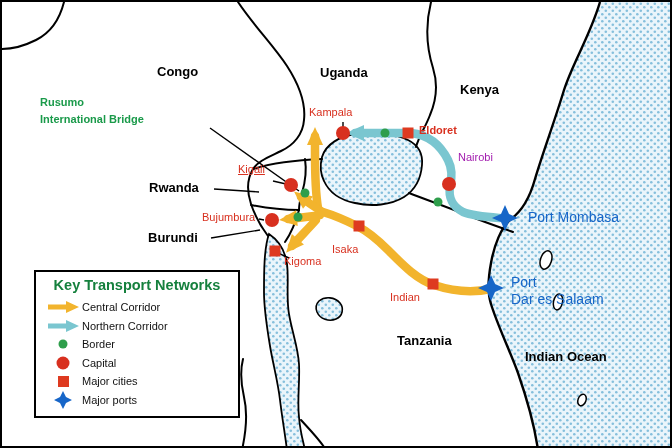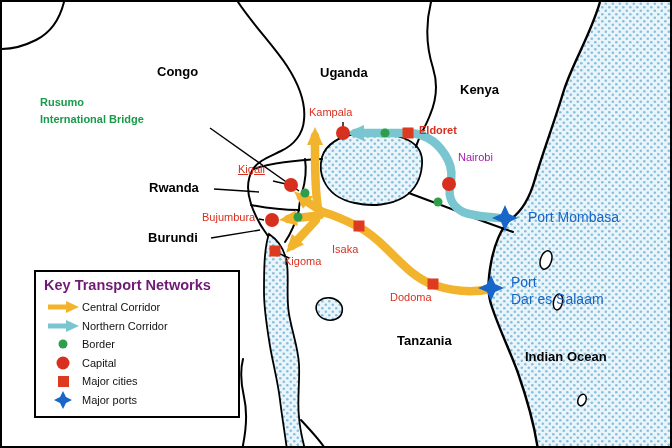--- a/index.html
+++ b/index.html
@@ -11,21 +11,21 @@
   .map-svg{position:absolute;left:0;top:0;z-index:1;}
   .lbl{position:absolute;white-space:nowrap;z-index:2;}
   .country{font-weight:bold;font-size:13px;color:#000;}
   .city{font-size:11px;}
   .port{font-size:14px;line-height:17px;}
   .annotation{font-size:11px;font-weight:bold;line-height:17px;}
   .legend{
     position:absolute;left:32px;top:268px;width:206px;box-sizing:border-box;
     background:#fff;border:2.5px solid #000;padding:5px 8px 7px;z-index:3;
   }
-  .legend-title{text-align:left;font-weight:bold;font-size:14.5px;line-height:1.12;margin-bottom:5px;color:#701a75;}
+  .legend-title{text-align:center;font-weight:bold;font-size:14.5px;line-height:1.12;margin-bottom:5px;color:#15803d;}
   .legend-item{display:flex;align-items:center;height:18.5px;font-size:11px;color:#111;}
   .legend-icon{flex:0 0 38px;display:flex;justify-content:center;align-items:center;}
   .legend-item span{white-space:nowrap;}
 </style>
 </head>
 <body>
 
 <div class="map-wrap">
 
   <svg class="map-svg" width="672" height="448" viewBox="0 0 672 448">
@@ -127,21 +127,21 @@
   <div class="lbl country" style="left:395px;top:331px">Tanzania</div>
   <div class="lbl country" style="left:523px;top:347px">Indian Ocean</div>
 
   <div class="lbl city" style="left: 307px; top: 104px; color: rgb(216, 48, 31);">Kampala</div>
   <div class="lbl city" style="left: 417px; top: 122px; color: rgb(216, 48, 31); font-weight: bold;">Eldoret</div>
   <div class="lbl city" style="left: 456px; top: 149px; color: #a21caf;">Nairobi</div>
   <div class="lbl city" style="left: 236px; top: 161px; color: rgb(216, 48, 31); text-decoration: underline;">Kigali</div>
   <div class="lbl city" style="left: 179px; top: 209px; color: rgb(216, 48, 31); margin-left: 21px;">Bujumbura</div>
   <div class="lbl city" style="left: 330px; top: 241px; color: rgb(216, 48, 31);">Isaka</div>
   <div class="lbl city" style="left: 282px; top: 253px; color: rgb(216, 48, 31);">Kigoma</div>
-  <div class="lbl city" style="left: 388px; top: 289px; color: rgb(216, 48, 31);">Dodoma</div>
+  <div class="lbl city" style="left: 388px; top: 289px; color: rgb(216, 48, 31);">Indian</div>
 
   <div class="lbl port" style="left: 518px; top: 207px; color: rgb(23, 102, 200); margin-left: 8px;">Port Mombasa</div>
   <div class="lbl port" style="left: 509px; top: 272px; color: rgb(23, 102, 200);">
     <div>Port</div>
     <div>Dar es Salaam</div>
   </div>
 
   <div class="legend">
     <div class="legend-title">
       <div>Key Transport Networks</div>

